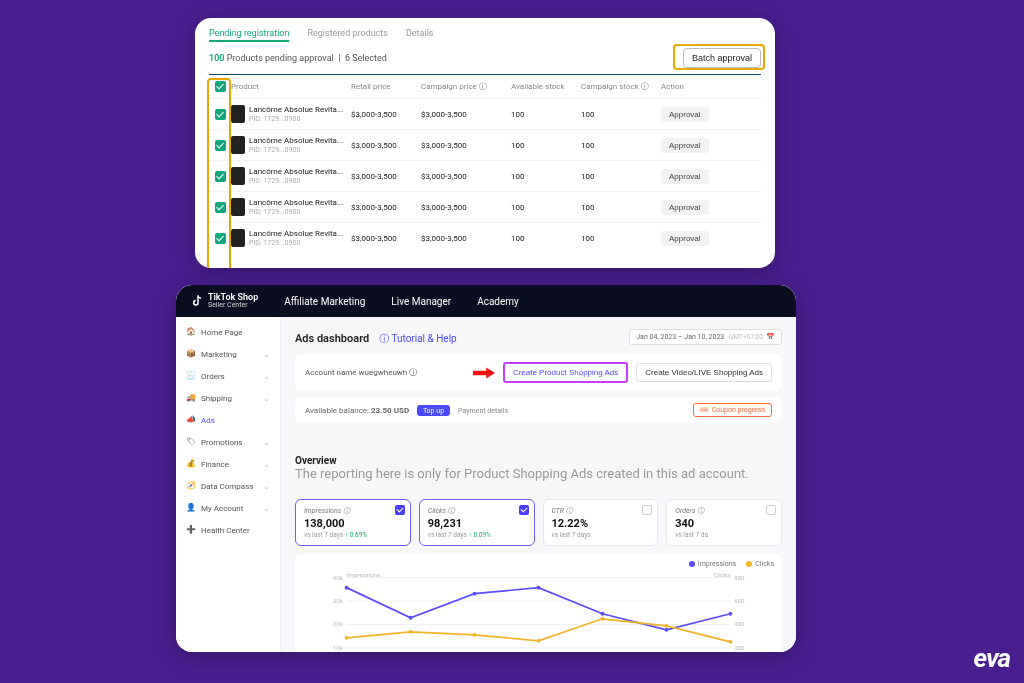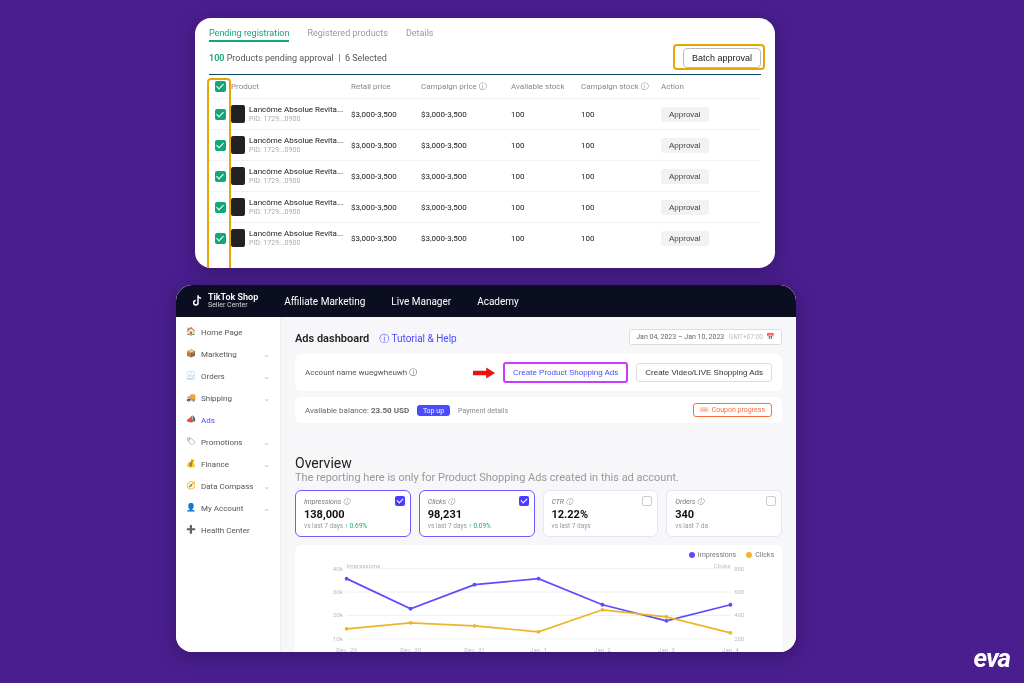--- a/index.html
+++ b/index.html
@@ -117,22 +117,22 @@
     width: 22px; height: 14px;
   }
   .balance-row {
     background:#fff; border-radius:6px; padding:6px 10px; display:flex;
     justify-content:space-between; align-items:center; margin-bottom:10px;
     font-size:8px; color:#666;
   }
   .topup-btn { background:#4a4aff; color:#fff; border:none; font-size:7px; padding:2px 6px; border-radius:3px; margin-left:6px;}
   .pay-link { font-size:7px; color:#888; margin-left:6px; }
   .coupon-chip { border:1px solid #ff6a3d; color:#ff6a3d; font-size:7px; padding:2px 6px; border-radius:3px; display:flex; align-items:center; gap:3px;}
-  .overview-title { font-size:14px; font-weight:400; color:#222;margin-top:32px; }
-  .overview-sub { font-size:11px; color:#999; margin-bottom:6px; }
+  .overview-title { font-size:10px; font-weight:700; color:#222;margin-top:32px; }
+  .overview-sub { font-size:13px; color:#999; margin-bottom:18px; }
   .metrics { display:flex; gap:8px; margin-bottom:8px; }
   .metric {
     background:#fff; border:1px solid #e6e6f0; border-radius:6px; padding:6px 8px; flex:1;
     position:relative;
   }
   .metric.hl { border-color:#6a5cff; }
   .metric .m-label { font-size:7px; color:#777; display:flex; align-items:center; gap:2px;font-style:italic;}
   .metric .m-val { font-size:11px; font-weight:700; color:#111; margin:1px 0;}
   .metric .m-sub { font-size:6.5px; color:#999; }
   .metric .m-delta-up { color:#16b364; }

